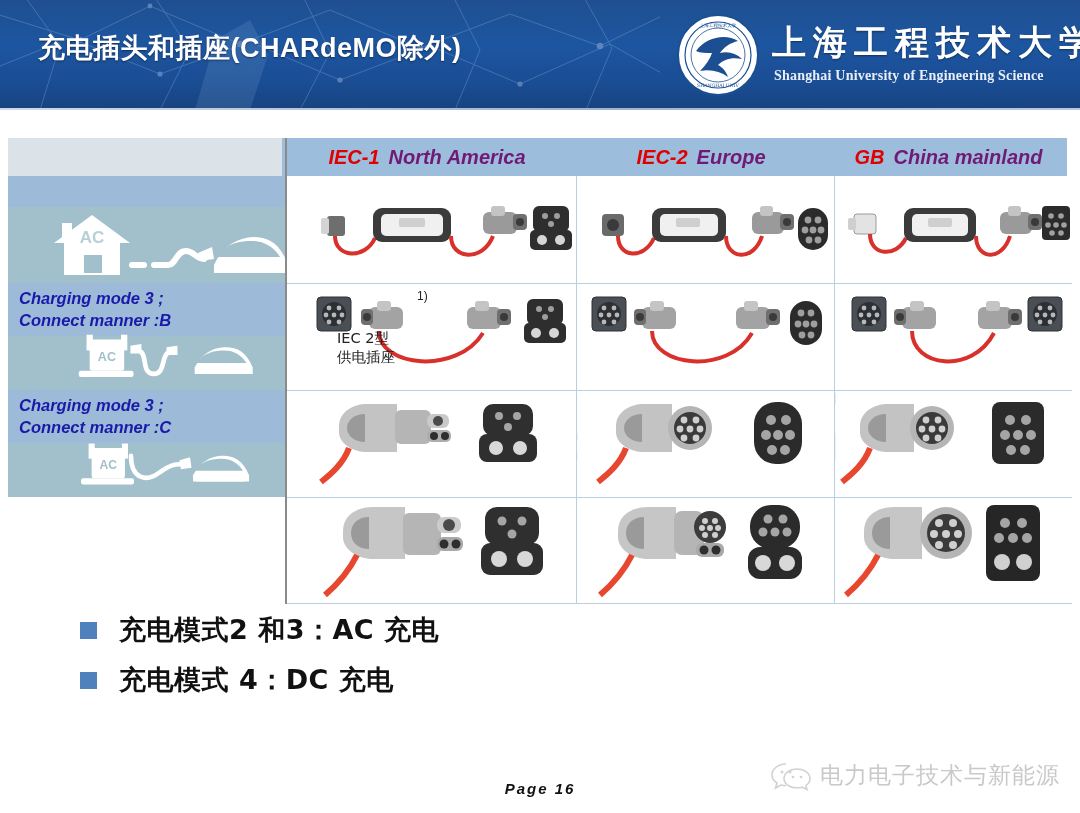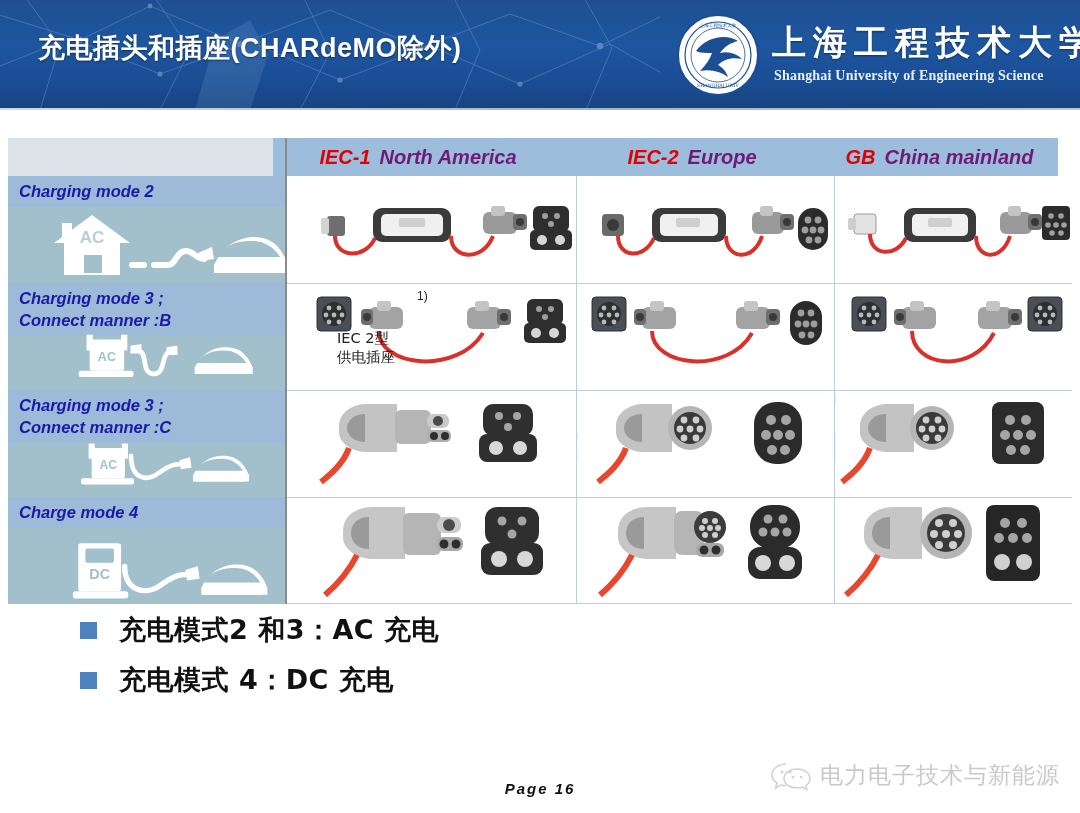--- a/index.html
+++ b/index.html
@@ -56,21 +56,21 @@
   .table{
     position:absolute;left:8px;top:138px;width:1064px;height:466px;z-index:2;
   }
   .tbl-inner{position:relative;width:100%;height:100%;}
 
   .corner-cell{
     position:absolute;left:0;top:0;width:277px;height:38px;
     background:#dbe3e9;
   }
   .head-cells{
-    position:absolute;left:265px;top:0;width:785px;height:38px;
+    position:absolute;left:274px;top:0;width:785px;height:38px;
     background:#9dbddc;
   }
   .head-cell{
     position:absolute;top:0;height:38px;
     display:flex;align-items:center;justify-content:center;
     font-style:italic;font-weight:bold;font-size:20px;white-space:nowrap;
   }
   .hc1{left:0;width:290px;}
   .hc2{left:290px;width:258px;}
   .hc3{left:548px;width:237px;}
@@ -221,21 +221,20 @@
     </div>
     <div class="head-cell hc3">
       <span class="hc-code">GB</span>
       <span class="hc-name">China mainland</span>
     </div>
   </div>
 
   <div class="row r1">
     <div class="lbl-cell">
       <div class="lbl-band one"></div>
-      <div class="lbl-text">Charging mode 2</div>
       <svg class="lbl-icon" viewBox="0 0 277 74">
         <g fill="#ffffff">
           <path d="M46 36 L84 8 L122 36 L112 36 L112 68 L56 68 L56 36 Z"></path>
           <rect x="54" y="16" width="10" height="18"></rect>
           <rect x="76" y="48" width="18" height="18" fill="#a2c0cb"></rect>
         </g>
         <text x="84" y="36" text-anchor="middle" fill="#b7d0d8" font-size="17" font-weight="bold" font-family="Liberation Sans, sans-serif">AC</text>
         <g fill="none" stroke="#ffffff" stroke-width="6" stroke-linecap="round">
           <path d="M124 58 L136 58"></path>
           <path d="M146 58 L158 58"></path>
@@ -575,39 +574,20 @@
               <circle cx="26" cy="33" r="5" fill="#a5a5a5"></circle>
           <circle cx="39" cy="33" r="5" fill="#a5a5a5"></circle>
           <circle cx="19" cy="48" r="5" fill="#a5a5a5"></circle>
               <circle cx="33" cy="48" r="5" fill="#a5a5a5"></circle>
         </g>
       </svg>
     </div>
   </div>
 
   <div class="row r4">
-    <div class="lbl-cell">
-      <div class="lbl-band one"></div>
-      <div class="lbl-text">Charge mode 4</div>
-      <svg class="lbl-icon" viewBox="0 0 277 74" style="height:66px;">
-        <g fill="#ffffff">
-          <rect x="62" y="8" width="48" height="54" rx="3"></rect>
-          <rect x="56" y="62" width="62" height="8" rx="3"></rect>
-        </g>
-        <rect x="70" y="14" width="32" height="16" rx="2" fill="#a2c0cb"></rect>
-        <text x="86" y="48" text-anchor="middle" fill="#a2c0cb" font-size="16" font-weight="bold" font-family="Liberation Sans, sans-serif">DC</text>
-        <path d="M114 34 C114 62 138 68 156 54 C170 44 178 42 188 44" fill="none" stroke="#ffffff" stroke-width="6" stroke-linecap="round"></path>
-        <g fill="#ffffff">
-          <path d="M182 38 L196 34 L198 48 L184 50 Z"></path>
-          <path d="M206 58 C216 38 232 32 246 32 C260 32 272 38 280 58 L280 66 L206 66 Z" transform="translate(-6,0)"></path>
-          <rect x="202" y="60" width="68" height="6" rx="3"></rect>
-        </g>
-        <path d="M208 52 C218 38 232 36 244 36 C256 36 266 42 272 52 Z" fill="#a2c0cb" transform="translate(-6,0)"></path>
-      </svg>
-    </div>
     <div class="datacell dc1">
       <svg viewBox="0 0 289 107">
         <g transform="translate(52,10)">
           <path d="M4 24 C4 8 18 0 34 0 L66 0 L66 52 L34 52 C18 52 4 42 4 30 Z" fill="#c6c6c6"></path>
           <path d="M12 26 C12 16 20 10 30 10 L30 42 C20 42 12 36 12 26 Z" fill="#9a9a9a"></path>
           <rect x="64" y="6" width="38" height="42" rx="6" fill="#b5b5b5"></rect>
           <rect x="98" y="10" width="24" height="16" rx="7" fill="#cbcbcb"></rect>
           <circle cx="110" cy="18" r="6" fill="#4b4b4b"></circle>
           <rect x="98" y="30" width="26" height="14" rx="6" fill="#a9a9a9"></rect>
           <circle cx="105" cy="37" r="4.5" fill="#2e2e2e"></circle>

